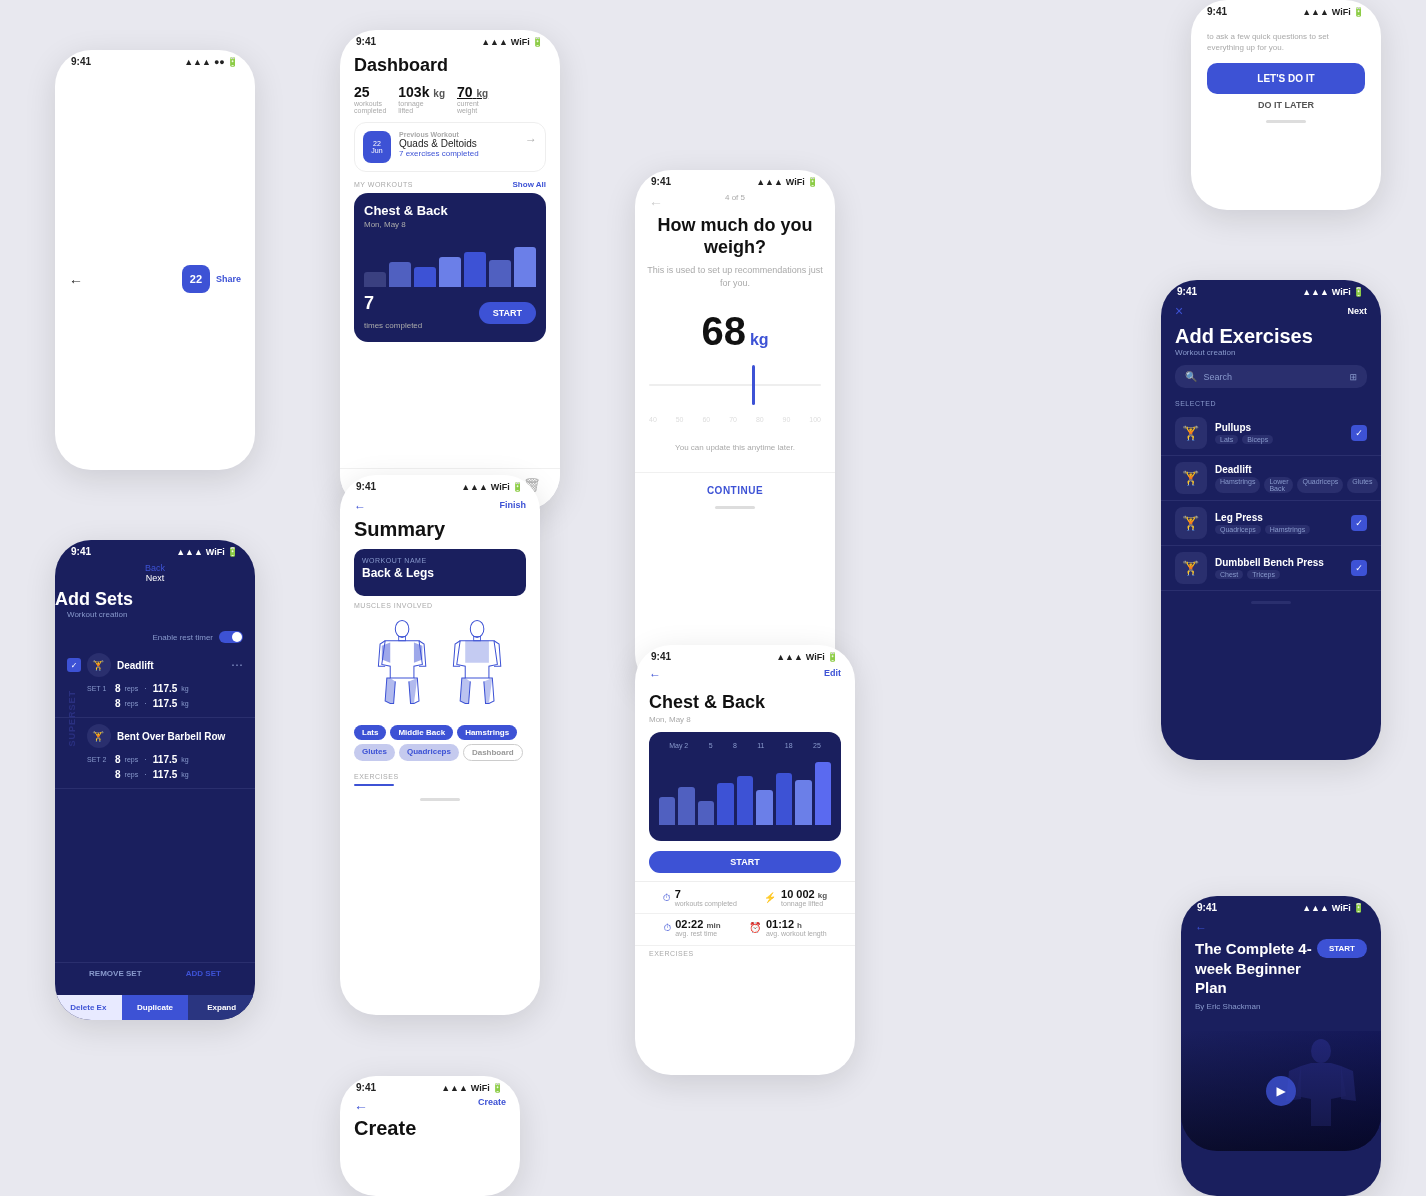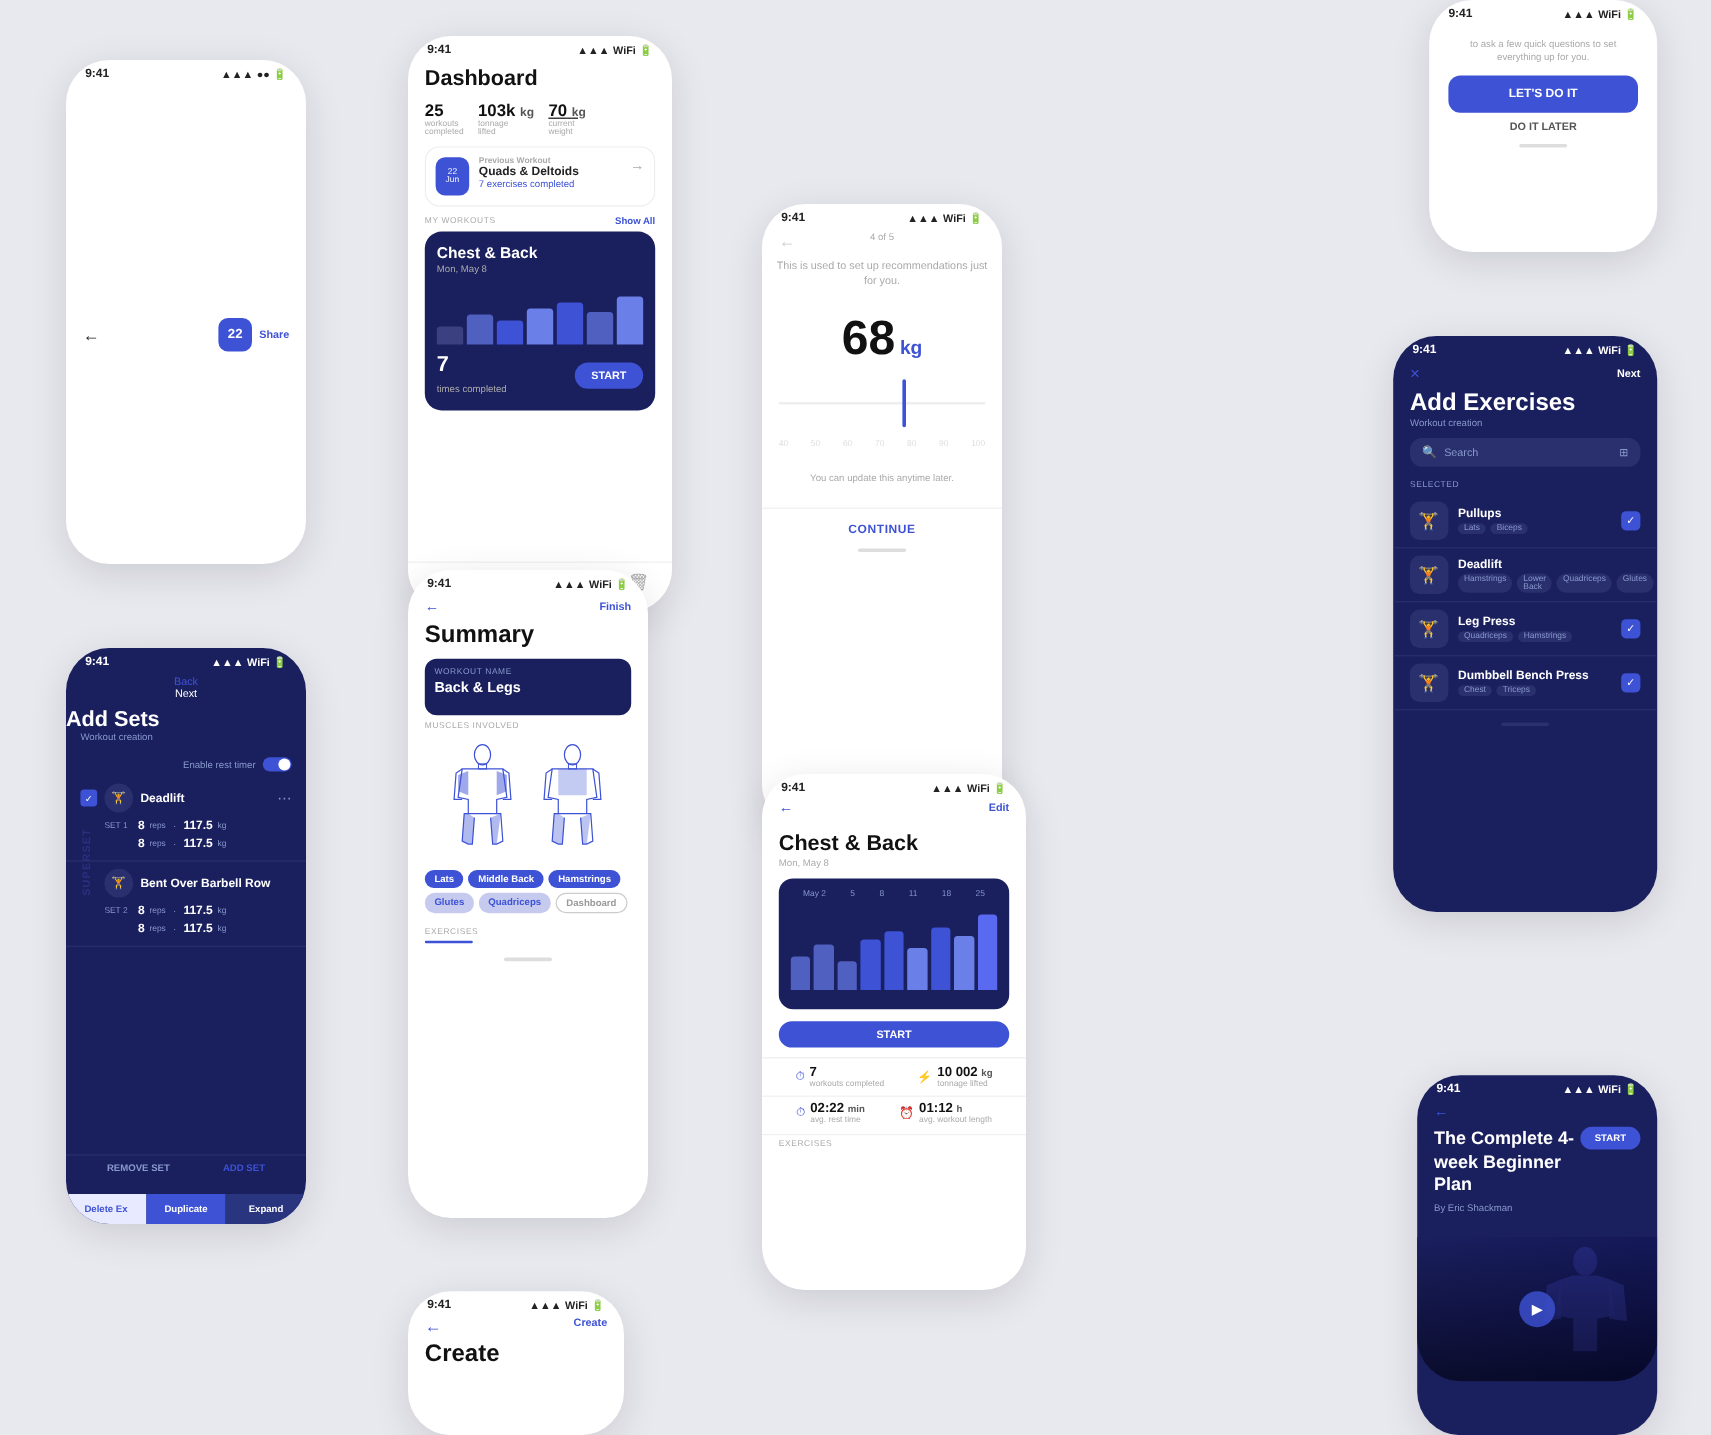--- a/index.html
+++ b/index.html
@@ -479,21 +479,21 @@
       color: white;
     }
 
     
     .phone8 {
       width: 190px;
       height: 210px;
       top: 0;
       right: 45px;
     }
-    .onboard-text { font-size: 8px; color: #aaa; text-align: center; padding: 14px 16px 10px; line-height: 1.4; }
+    .onboard-text { font-size: 8px; color: #aaa; text-align: left; padding: 14px 16px 10px; line-height: 1.4; }
     .lets-do-it-btn {
       background: #3d52d5;
       color: white;
       border-radius: 10px;
       padding: 10px;
       font-size: 10px;
       font-weight: 700;
       text-align: center;
       margin: 0 16px 6px;
     }
@@ -631,21 +631,21 @@
     </div>
   </div>
 
   <div class="prev-workout-card">
     <div class="pw-date-box">
       <span>22</span>
       <span>Jun</span>
     </div>
     <div class="pw-info">
       <div class="pw-name" style="font-size:7px;color:#aaa;">Previous Workout</div>
-      <div style="font-size:10px;font-weight:700;color:#222;">Quads &amp; Deltoids</div>
+      <div style="font-size:10px;font-weight:400;color:#222;">Quads &amp; Deltoids</div>
       <div class="pw-sub">7 exercises completed</div>
     </div>
     <span class="pw-arrow">→</span>
   </div>
 
   <div class="my-workouts-header">
     <span class="mw-label">MY WORKOUTS</span>
     <span class="mw-showall">Show All</span>
   </div>
 
@@ -696,20 +696,21 @@
       <span>▲▲▲</span>
         <span>WiFi</span>
         <span>🔋</span>
     </div>
   </div>
   <div style="display:flex;justify-content:space-between;padding:6px 14px;">
     <button class="back-btn">←</button>
     <span style="font-size:8px;color:#aaa;">4 of 5</span>
     <span style="width:14px;"></span>
   </div>
+  <div class="weight-question">How much do you weigh?</div>
   <div class="weight-desc">This is used to set up recommendations just for you.</div>
   <div class="weight-display">
     <span>68</span><span class="weight-unit" style="font-size:16px;margin-left:4px;">kg</span>
   </div>
 
   <div class="weight-slider-area">
     <div class="slider-track">
       <div class="slider-thumb"></div>
     </div>
     <div class="slider-ticks">

